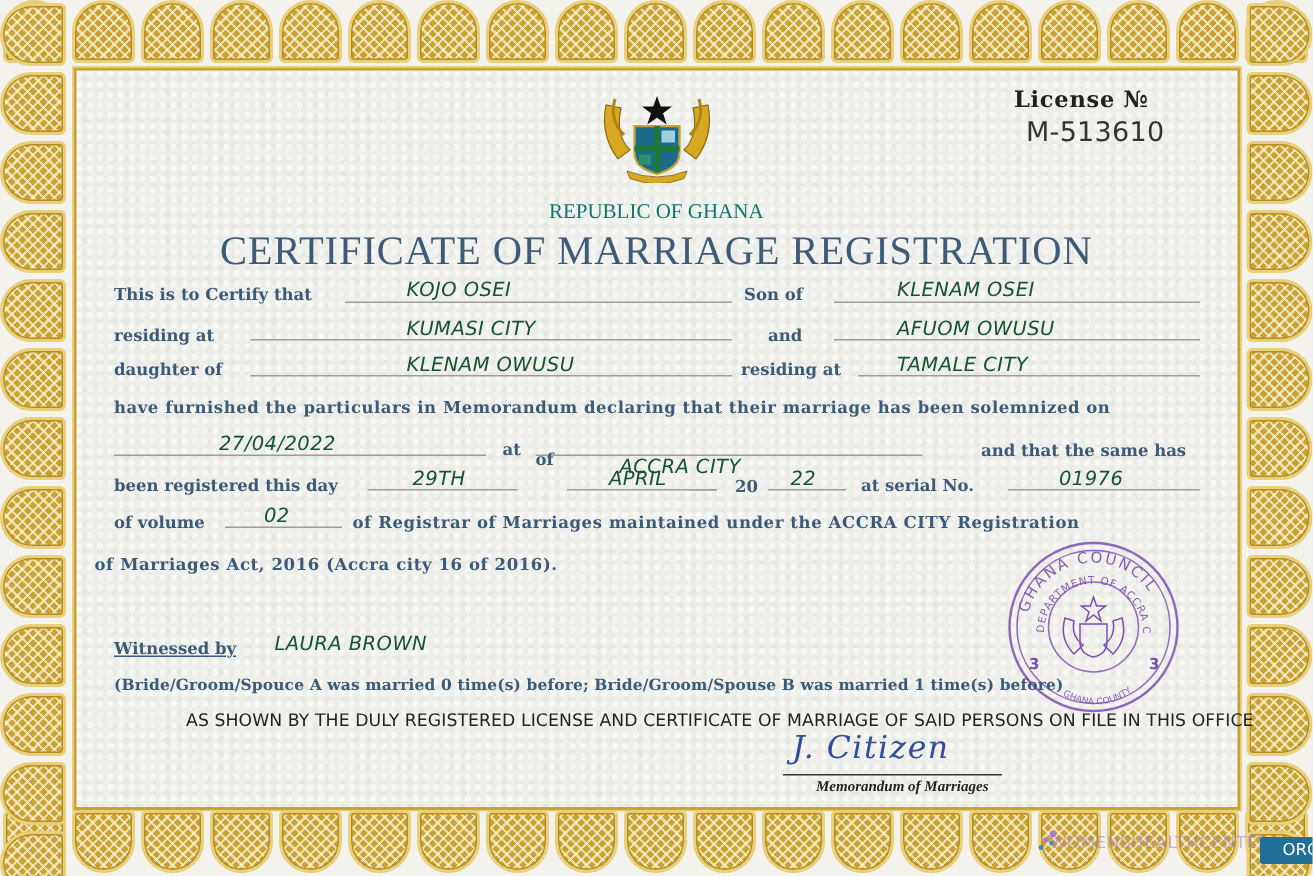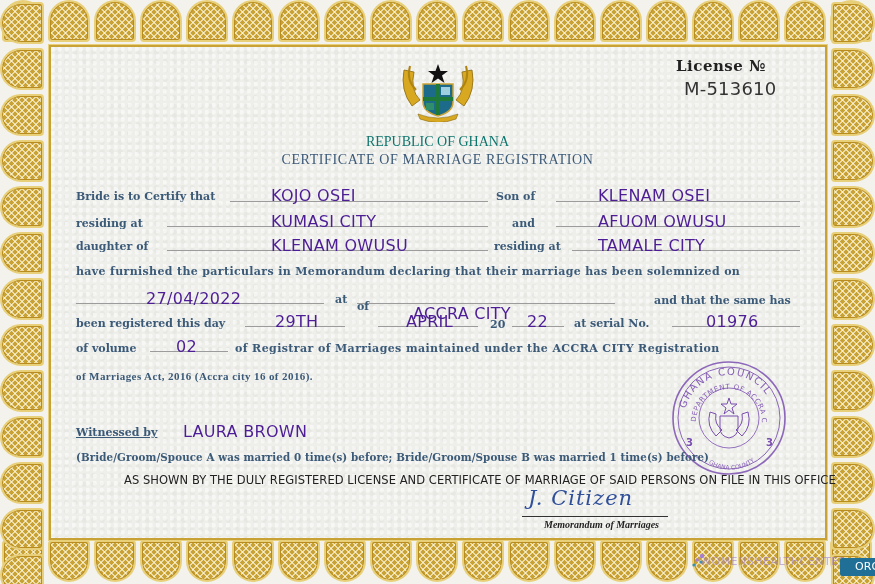--- a/index.html
+++ b/index.html
@@ -59,30 +59,30 @@
     }
 
     .republic {
       position: absolute; left: 0; top: 134px; width: 875px; text-align: center;
       font-family: "Liberation Serif", serif; font-size: 14px; color: #0f766e;
       padding-left: 0;
     }
     .republic span { display: inline-block; margin-left: 0; }
     .title {
       position: absolute; left: 0; top: 152px; width: 875px; text-align: center;
-      font-family: "Liberation Serif", serif; font-size: 14px; color: #3d5a78; letter-spacing: 0.6px;
+      font-family: "Liberation Serif", serif; font-size: 27px; color: #3d5a78; letter-spacing: 0.6px;
     }
 
     .lbl {
       position: absolute; font-family: "DejaVu Serif", serif; font-weight: bold;
       font-size: 11px; color: #3b5a78; white-space: nowrap;
     }
     .val {
-      position: absolute; font-family: "DejaVu Sans", sans-serif; font-size: 16px;
-      color: #4c1d95; white-space: nowrap; letter-spacing: 0.3px;
+      position: absolute; font-family: "DejaVu Sans", sans-serif; font-size: 13px;
+      color: #14532d; white-space: nowrap; letter-spacing: 0.3px; font-style: italic;
     }
     .line {
       position: absolute; height: 1px; background: #9c9c9c;
     }
 
     .stamp {
       position: absolute; left: 666px; top: 360px; width: 126px; height: 116px;
     }
 
     .plain {
@@ -208,21 +208,21 @@
 
   <path d="M20 54 Q40 62 60 54 L58 59 Q40 66 22 59 Z" fill="#d8a820" stroke="#8a6a10" stroke-width="0.6"></path>
 </svg>
 
 <div class="license-label">License №</div>
 <div class="license-no">M-513610</div>
 
 <div class="republic"><span>REPUBLIC OF GHANA</span></div>
 <div class="title">CERTIFICATE OF MARRIAGE REGISTRATION</div>
 
-<div class="lbl" style="left:76px;top:190px;">Bride is to Certify that</div>
+<div class="lbl" style="left:76px;top:190px;">This is to Certify that</div>
 <div class="line" style="left:230px;top:201px;width:258px;"></div>
 <div class="val" style="left:271px;top:186px;">KOJO OSEI</div>
 <div class="lbl" style="left:496px;top:190px;">Son of</div>
 <div class="line" style="left:556px;top:201px;width:244px;"></div>
 <div class="val" style="left:598px;top:186px;">KLENAM OSEI</div>
 
 <div class="lbl" style="left:76px;top:217px;">residing at</div>
 <div class="line" style="left:167px;top:226px;width:321px;"></div>
 <div class="val" style="left:271px;top:212px;">KUMASI CITY</div>
 <div class="lbl" style="left:512px;top:217px;">and</div>
@@ -257,21 +257,21 @@
 <div class="val" style="left:527px;top:312px;">22</div>
 <div class="lbl" style="left:574px;top:317px;">at serial No.</div>
 <div class="line" style="left:672px;top:326px;width:128px;"></div>
 <div class="val" style="left:706px;top:312px;">01976</div>
 
 <div class="lbl" style="left:76px;top:342px;">of volume</div>
 <div class="line" style="left:150px;top:351px;width:78px;"></div>
 <div class="val" style="left:176px;top:337px;">02</div>
 <div class="lbl" style="left:235px;top:342px;letter-spacing:0.4px;">of Registrar of Marriages maintained under the ACCRA CITY Registration</div>
 
-<div class="lbl" style="left:76px;top:370px;letter-spacing:0.4px;font-family:Liberation Serif, serif;">of Marriages Act, 2016 (Accra city 16 of 2016).</div>
+<div class="lbl" style="left:63px;top:370px;letter-spacing:0.4px;">of Marriages Act, 2016 (Accra city 16 of 2016).</div>
 
 <svg class="stamp" viewBox="0 0 126 116">
   <defs>
     <path id="arcTop" d="M18 60 A45 45 0 0 1 108 60"></path>
     <path id="arcInner" d="M30 62 A33 33 0 0 1 96 62"></path>
     <path id="arcBottom" d="M38 100 A40 40 0 0 0 90 100"></path>
   </defs>
   <circle cx="63" cy="58" r="56" fill="none" stroke="#7a4fb0" stroke-width="1.6" opacity="0.85"></circle>
   <circle cx="63" cy="58" r="51" fill="none" stroke="#7a4fb0" stroke-width="1" opacity="0.85"></circle>
   <circle cx="63" cy="58" r="30" fill="none" stroke="#7a4fb0" stroke-width="1" opacity="0.8"></circle>

